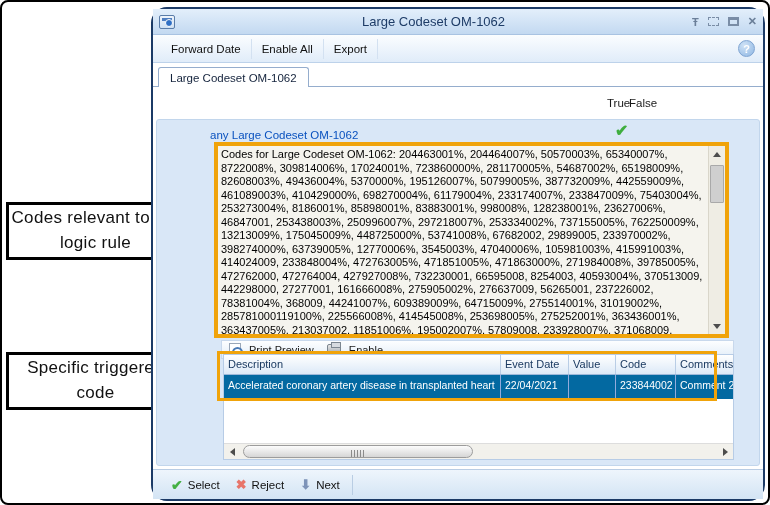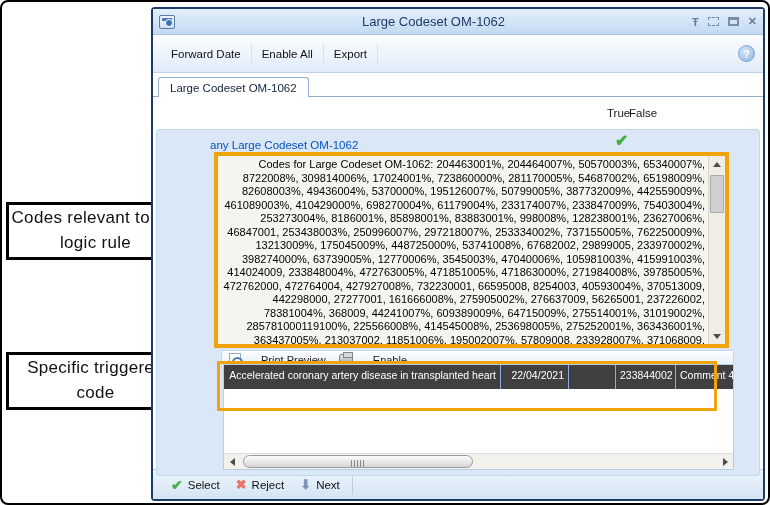--- a/index.html
+++ b/index.html
@@ -1,50 +1,50 @@
 <!DOCTYPE html>
 <html><head>
 <meta charset="utf-8">
 <style>
   * { margin:0; padding:0; box-sizing:border-box; }
   html,body { width:770px; height:505px; font-family:"Liberation Sans", sans-serif; background:#fff; }
   .frame { position:relative; width:770px; height:505px; background:#fff; border:2px solid #000; border-radius:8px; overflow:hidden; }
 
   
   .win { position:absolute; left:149px; top:5px; width:614px; height:494px;
-         border:2px solid #1b3a66; border-radius:4px; background:#fff;
+         border:2px solid #1b3a66; border-radius:16px; background:#fff;
          display:flex; flex-direction:column; box-shadow:0 0 0 1px #8fa9cc inset; }
   .titlebar { height:26px; background:linear-gradient(#e3effb,#c3d9f1); display:flex; align-items:center;
               padding:0 6px; border-bottom:1px solid #a9c3e2; flex:0 0 auto; }
   .appicon { width:16px; height:14px; background:linear-gradient(#eef4fb,#cfe0f2); border:1px solid #5a7ca8;
              position:relative; border-radius:2px; }
   .appicon::before { content:""; position:absolute; left:2px; top:2px; right:2px; height:3px; background:#4f7ec0; }
   .appicon::after { content:""; position:absolute; right:1px; bottom:1px; width:6px; height:6px; border-radius:50%;
                     background:#2f6fc4; border:1px solid #fff; }
   .title { flex:1; text-align:center; font-size:13px; color:#1e3c67; }
   .winbtns { display:flex; align-items:center; gap:9px; color:#6b7f99; font-size:11px; font-weight:bold; }
   .winbtns .glyph { cursor:default; }
   .boxicon { width:11px; height:9px; border:2px solid #7a8da6; display:inline-block; }
   .boxicon.dashed { border-style:dashed; border-width:1px; }
   .boxicon.max { border-top-width:3px; }
 
-  .toolbar { height:38px; background:linear-gradient(#fbfdff,#e0ecf9); border-bottom:1px solid #bdd2ea;
+  .toolbar { height:28px; background:linear-gradient(#fbfdff,#e0ecf9); border-bottom:1px solid #bdd2ea;
              display:flex; align-items:center; padding:0 8px; flex:0 0 auto; }
   .tbtn { font-size:11.5px; color:#111; padding:4px 10px; cursor:pointer; border-right:1px solid #d3e1f1; }
   .tbtn:last-of-type { border-right:none; }
   .helpbtn { margin-left:auto; width:17px; height:17px; border-radius:50%;
              background:radial-gradient(circle at 35% 30%, #cfe2f6, #8fb7e3); border:1px solid #7fa4d2;
              color:#fff; font-weight:bold; font-size:11px; display:flex; align-items:center; justify-content:center; }
 
   .tabstrip { height:24px; background:#fff; border-bottom:1px solid #95adcd; display:flex; align-items:flex-end;
               padding:0 0 0 5px; flex:0 0 auto; }
   .tab { font-size:11.5px; color:#14233c; background:#fff; border:1px solid #95adcd; border-bottom:none;
          border-radius:3px 3px 0 0; padding:4px 11px 3px; position:relative; top:1px; }
 
-  .content { flex:1 1 auto; position:relative; background:#fff;text-align:right; }
+  .content { flex:1 1 auto; position:relative; background:#fff; }
   .tf-label { position:absolute; top:10px; font-size:11.5px; color:#1a1a1a; }
   .tf-true { left:454px; } .tf-false { left:476px; }
 
   .panel { position:absolute; left:3px; top:32px; width:604px; height:347px; background:#d9e7f7;
            border:1px solid #c2d6ec; border-radius:3px; }
   .rule-label { position:absolute; left:53px; top:9px; font-size:11.5px; color:#0a52bf; cursor:pointer; }
   .rule-check { position:absolute; left:458px; top:1px; font-size:16px; color:#3fae3f; font-weight:bold; }
 
   
   .codesbox { position:absolute; left:57px; top:22px; width:515px; height:196px;
@@ -57,35 +57,35 @@
                 border:1px solid #a9a9a9; border-radius:1px; }
   .tri-up { width:0; height:0; border-left:4px solid transparent; border-right:4px solid transparent; border-bottom:5px solid #4d4d4d; }
   .tri-down { width:0; height:0; border-left:4px solid transparent; border-right:4px solid transparent; border-top:5px solid #4d4d4d; }
   .tri-left { width:0; height:0; border-top:4px solid transparent; border-bottom:4px solid transparent; border-right:5px solid #4d4d4d; }
   .tri-right { width:0; height:0; border-top:4px solid transparent; border-bottom:4px solid transparent; border-left:5px solid #4d4d4d; }
 
   
   .printbar { position:absolute; left:64px; top:220px; width:513px; height:19px;
               background:linear-gradient(#fdfeff,#e2edf8); border:1px solid #c8d8ec;
               display:flex; align-items:center; gap:4px; padding-left:4px; }
-  .pbtn { display:flex; align-items:center; gap:20px; font-size:11px; color:#1a1a1a; padding:1px 6px 1px 3px; cursor:pointer; }
+  .pbtn { display:flex; align-items:center; gap:8px; font-size:11px; color:#1a1a1a; padding:1px 6px 1px 3px; cursor:pointer; }
   .icon-preview { width:12px; height:14px; background:#fff; border:1px solid #9aa7b8; position:relative; }
   .icon-preview::after { content:""; position:absolute; right:-3px; bottom:-2px; width:7px; height:7px;
                          border:2px solid #4a7ab5; border-radius:50%; background:rgba(255,255,255,.7); }
   .icon-print { width:14px; height:11px; background:linear-gradient(#e8e8e8,#9fa6ad); border:1px solid #7c8690;
                 border-radius:2px; position:relative; }
   .icon-print::before { content:""; position:absolute; left:3px; top:-3px; width:8px; height:4px; background:#d7dbe0; border:1px solid #7c8690; }
 
   
   .tablewrap { position:absolute; left:66px; top:234px; width:511px; height:106px; background:#fff;
                border:1px solid #b7cce6; display:flex; flex-direction:column; }
   .thead { display:flex; height:20px; background:linear-gradient(#ffffff,#dce9f7); border-bottom:1px solid #9db8d9;
            font-size:11px; color:#1b3a61; flex:0 0 auto; }
   .th { padding:3px 4px; border-right:1px solid #b9cde5; overflow:hidden; white-space:nowrap; }
-  .trow { display:flex; height:24px; background:#404040; color:#fff; font-size:10.5px; flex:0 0 auto; }
+  .trow { display:flex; height:24px; background:#0369a1; color:#fff; font-size:10.5px; flex:0 0 auto; }
   .td { padding:4px 4px 0; border-right:1px solid #93abdc; overflow:hidden; white-space:nowrap; }
   .c-desc { width:277px; } .c-date { width:68px; } .c-val { width:47px; } .c-code { width:60px; } .c-com { flex:1; border-right:none; }
   .tbody-space { flex:1; background:#fff; }
   .hscroll { height:16px; background:#f2f1ec; border-top:1px solid #ddd; display:flex; align-items:stretch; flex:0 0 auto; }
   .sb-arrow-h { width:16px; display:flex; align-items:center; justify-content:center; }
   .hs-track { flex:1; position:relative; }
   .hs-thumb { position:absolute; top:1px; bottom:1px; left:3px; width:230px; background:linear-gradient(#fcfcfc,#d6d6d6);
               border:1px solid #9c9c9c; border-radius:7px; }
   .hs-grip { position:absolute; left:50%; top:4px; transform:translateX(-50%); width:14px; height:7px;
              background:repeating-linear-gradient(90deg,#8b8b8b 0 1px,transparent 1px 3px); }
@@ -179,26 +179,33 @@
             <span class="icon-preview"></span>
             <span>Print Preview</span>
           </div>
           <div class="pbtn">
             <span class="icon-print"></span>
             <span>Enable</span>
           </div>
         </div>
 
         <div class="tablewrap">
+          <div class="thead">
+            <div class="th c-desc">Description</div>
+            <div class="th c-date">Event Date</div>
+            <div class="th c-val">Value</div>
+            <div class="th c-code">Code</div>
+            <div class="th c-com">Comments</div>
+          </div>
           <div class="trow">
             <div class="td c-desc">Accelerated coronary artery disease in transplanted heart</div>
             <div class="td c-date">22/04/2021</div>
             <div class="td c-val"></div>
             <div class="td c-code">233844002</div>
-            <div class="td c-com">Comment 4</div>
+            <div class="td c-com">Comment 2</div>
           </div>
           <div class="tbody-space"></div>
           <div class="hscroll">
             <div class="sb-arrow-h">
                 <div class="tri-left"></div>
               </div>
             <div class="hs-track">
               <div class="hs-thumb">
                   <div class="hs-grip"></div>
                 </div>

